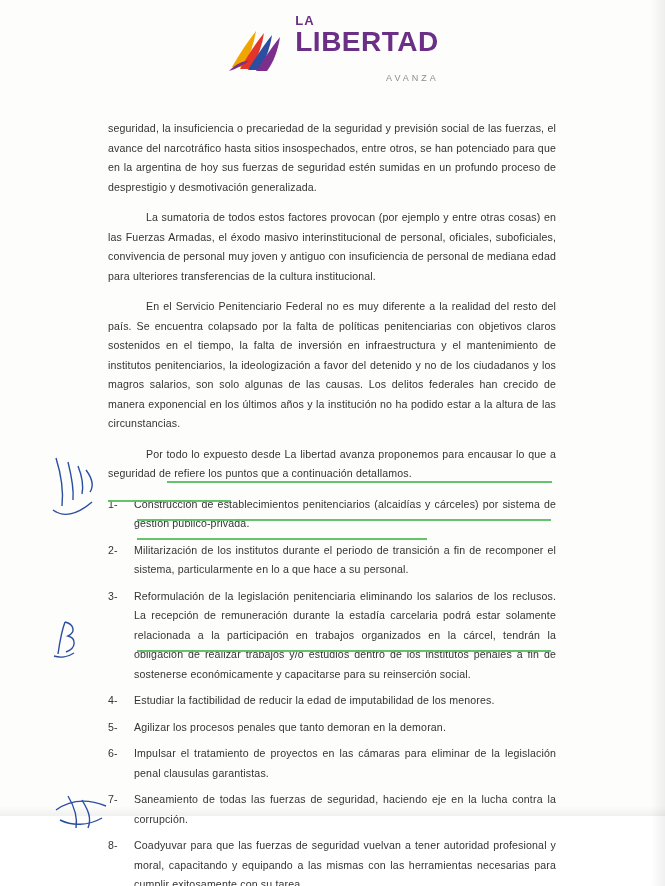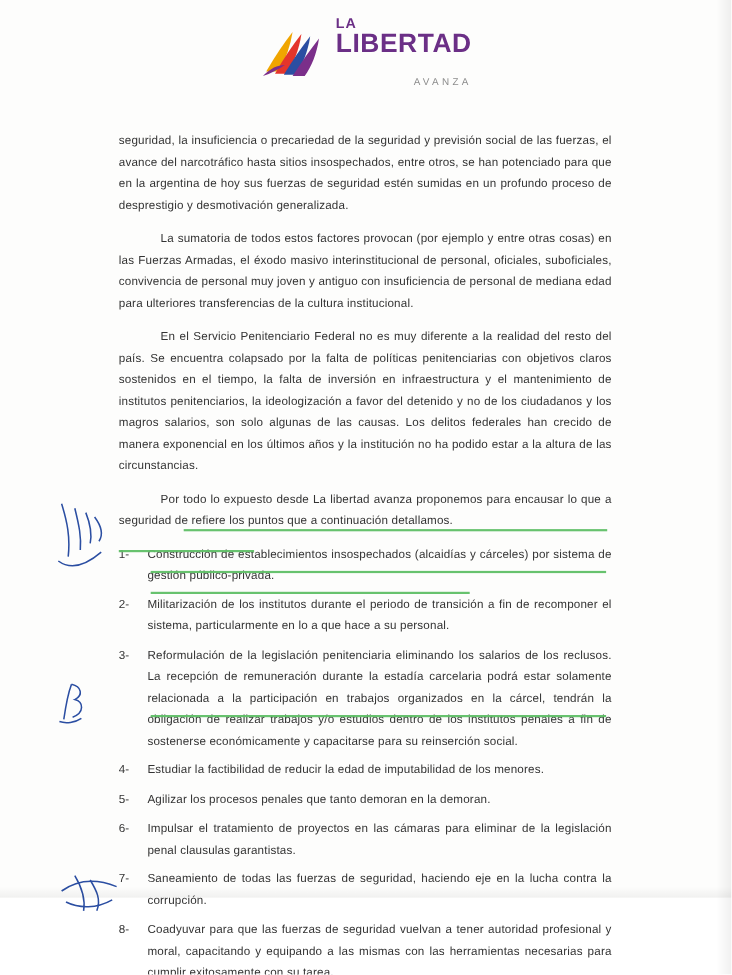--- a/index.html
+++ b/index.html
@@ -46,21 +46,21 @@
     text-align: left;
   }
   .logo-text .l1 {
     font-size: 13px;
     letter-spacing: 1px;
     color: #6b2f86;
     font-weight: bold;
     display: block;
   }
   .logo-text .l2 {
-    font-size: 24px;
+    font-size: 28px;
     letter-spacing: 0.5px;
     color: #6b2f86;
     font-weight: bold;
     display: block;
     margin-top: 1px;
   }
   .logo-text .l3 {
     font-size: 9px;
     letter-spacing: 3px;
     color: #8c8c8c;
@@ -172,21 +172,21 @@
 
   <div class="doc">
     <p class="para noindent">seguridad, la insuficiencia o precariedad de la seguridad y previsión social de las fuerzas, el avance del narcotráfico hasta sitios insospechados, entre otros, se han potenciado para que en la argentina de hoy sus fuerzas de seguridad estén sumidas en un profundo proceso de desprestigio y desmotivación generalizada.</p>
     <p class="para">La sumatoria de todos estos factores provocan (por ejemplo y entre otras cosas) en las Fuerzas Armadas, el éxodo masivo interinstitucional de personal, oficiales, suboficiales, convivencia de personal muy joven y antiguo con insuficiencia de personal de mediana edad para ulteriores transferencias de la cultura institucional.</p>
     <p class="para">En el Servicio Penitenciario Federal no es muy diferente a la realidad del resto del país. Se encuentra colapsado por la falta de políticas penitenciarias con objetivos claros sostenidos en el tiempo, la falta de inversión en infraestructura y el mantenimiento de institutos penitenciarios, la ideologización a favor del detenido y no de los ciudadanos y los magros salarios, son solo algunas de las causas. Los delitos federales han crecido de manera exponencial en los últimos años y la institución no ha podido estar a la altura de las circunstancias.</p>
     <p class="para">Por todo lo expuesto desde La libertad avanza proponemos para encausar lo que a seguridad de refiere los puntos que a continuación detallamos.</p>
 
     <ul class="list">
       <li>
         <span class="num">1-</span>
-        <span class="txt">Construcción de establecimientos insospechados (alcaidías y cárceles) por sistema de gestión público-privada.</span>
+        <span class="txt">Construcción de establecimientos penitenciarios (alcaidías y cárceles) por sistema de gestión público-privada.</span>
       </li>
       <li>
         <span class="num">2-</span>
         <span class="txt">Militarización de los institutos durante el periodo de transición a fin de recomponer el sistema, particularmente en lo a que hace a su personal.</span>
       </li>
       <li>
         <span class="num">3-</span>
         <span class="txt">Reformulación de la legislación penitenciaria eliminando los salarios de los reclusos. La recepción de remuneración durante la estadía carcelaria podrá estar solamente relacionada a la participación en trabajos organizados en la cárcel, tendrán la obligación de realizar trabajos y/o estudios dentro de los institutos penales a fin de sostenerse económicamente y capacitarse para su reinserción social.</span>
       </li>
       <li>

